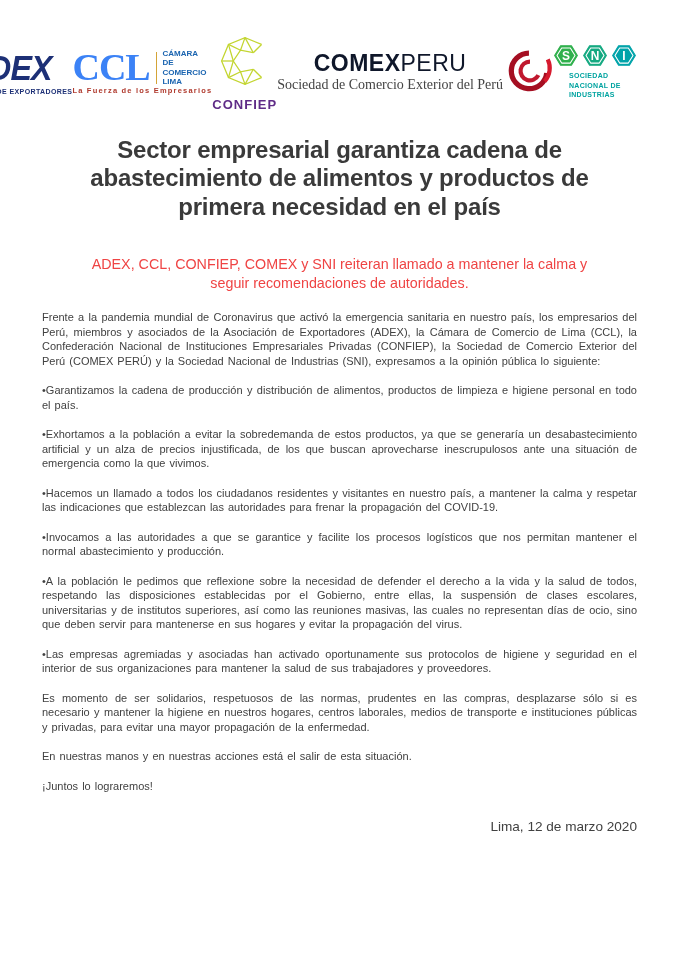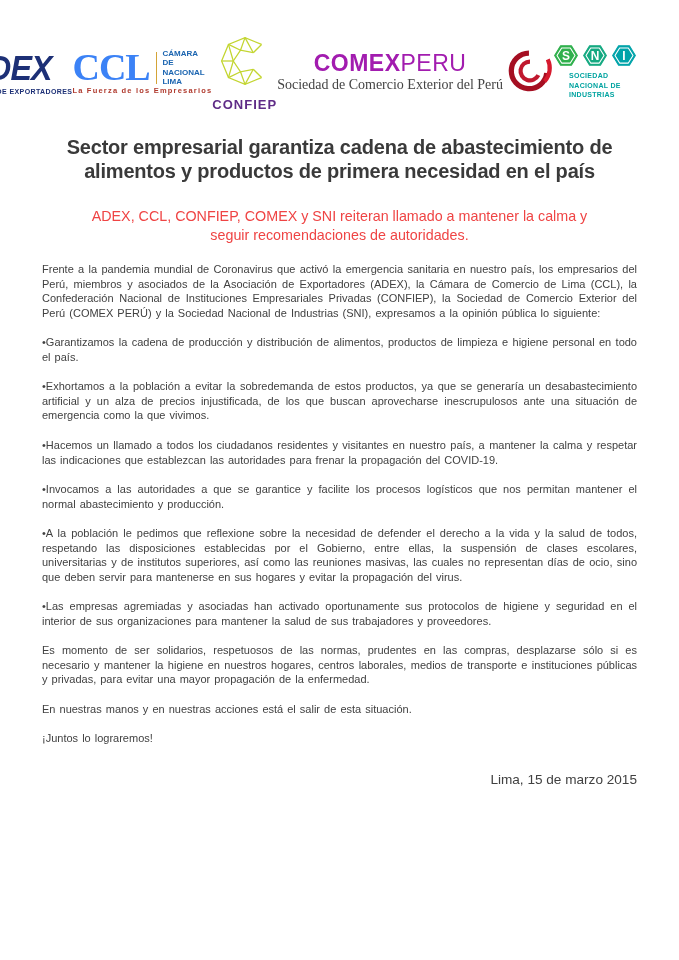--- a/index.html
+++ b/index.html
@@ -20,33 +20,33 @@
   .ccl-word{font-family:"Liberation Serif","DejaVu Serif",serif;font-weight:bold;
     font-size:38px;line-height:.9;color:#3b82f6;letter-spacing:-1px;}
   .ccl-divider{width:2px;height:32px;background:#d4a437;margin:0 5px 0 6px;}
   .ccl-sub{font-size:8px;font-weight:bold;color:#1a64b0;line-height:1.15;white-space:pre-line;}
   .ccl-tag{font-size:7.5px;font-weight:bold;color:#b03a2e;letter-spacing:1.2px;white-space:nowrap;}
   
   .confiep-word{font-size:13px;font-weight:bold;color:#5f2c87;letter-spacing:1px;margin-top:8px;}
   
   .comex{flex-direction:row;align-items:center;}
   .comex-textcol{display:flex;flex-direction:column;align-items:center;}
-  .comex-word{font-size:23px;line-height:1;color:#a21caf;letter-spacing:.5px;white-space:nowrap;}
+  .comex-word{font-size:23px;line-height:1;color:#0f172a;letter-spacing:.5px;white-space:nowrap;}
   .comex-word .b{font-weight:bold;}
   .comex-word .l{font-weight:normal;}
   .comex-tag{font-family:"Liberation Serif","DejaVu Serif",serif;font-size:14px;color:#444;margin-top:2px;white-space:nowrap;}
   .comex-swirl{margin-left:4px;}
   
   .sni-badges{display:flex;gap:3px;}
   .sni-tag{font-size:7px;font-weight:bold;color:#00a3a0;line-height:1.35;margin-top:4px;
     align-self:flex-start;margin-left:16px;white-space:pre-line;letter-spacing:.3px;}
   
   .title{
-    font-size:20px;font-weight:bold;color:#3a3a3a;text-align:center;
-    line-height:1.18;margin:0 0 24px 0;padding:0 12px;letter-spacing:-.2px;
+    font-size:24px;font-weight:bold;color:#3a3a3a;text-align:center;
+    line-height:1.18;margin:0 0 34px 0;padding:0 12px;letter-spacing:-.2px;
   }
   .subtitle{
     font-size:14.3px;font-weight:normal;color:#ef4444;text-align:center;
     line-height:1.3;margin:0 0 18px 0;padding:0 44px;
   }
   
   .para{
     font-size:11px;line-height:1.32;text-align:justify;color:#414141;
     margin:0 0 15px 0;word-spacing:1px;
   }
@@ -63,21 +63,21 @@
     <div class="logo">
       <div class="adex-word">ADEX</div>
       <div class="adex-tag">ASOCIACIÓN DE EXPORTADORES</div>
     </div>
 
     <div class="logo">
       <div class="ccl-top">
         <span class="ccl-word">CCL</span>
         <span class="ccl-divider"></span>
         <span class="ccl-sub">CÁMARA
-DE NACIONAL
+DE COMERCIO
 LIMA</span>
       </div>
       <div class="ccl-tag">La Fuerza de los Empresarios</div>
     </div>
 
     <div class="logo">
       <svg class="confiep-c" width="54" height="56" viewBox="0 0 60 62" fill="none" stroke="#c3d530" stroke-width="1.4">
         <polyline points="48.4,12.6 30,5 11.6,12.6 4,31 11.6,49.4 30,57 48.4,49.4"></polyline>
         <polyline points="39.2,21.8 25,19 17,31 25,43 39.2,40.2"></polyline>
         <line x1="48.4" y1="12.6" x2="39.2" y2="21.8"></line>
@@ -139,15 +139,15 @@
   <p class="para">•Garantizamos la cadena de producción y distribución de alimentos, productos de limpieza e higiene personal en todo el país.</p>
   <p class="para">•Exhortamos a la población a evitar la sobredemanda de estos productos, ya que se generaría un desabastecimiento artificial y un alza de precios injustificada, de los que buscan aprovecharse inescrupulosos ante una situación de emergencia como la que vivimos.</p>
   <p class="para">•Hacemos un llamado a todos los ciudadanos residentes y visitantes en nuestro país, a mantener la calma y respetar las indicaciones que establezcan las autoridades para frenar la propagación del COVID-19.</p>
   <p class="para">•Invocamos a las autoridades a que se garantice y facilite los procesos logísticos que nos permitan mantener el normal abastecimiento y producción.</p>
   <p class="para">•A la población le pedimos que reflexione sobre la necesidad de defender el derecho a la vida y la salud de todos, respetando las disposiciones establecidas por el Gobierno, entre ellas, la suspensión de clases escolares, universitarias y de institutos superiores, así como las reuniones masivas, las cuales no representan días de ocio, sino que deben servir para mantenerse en sus hogares y evitar la propagación del virus.</p>
   <p class="para">•Las empresas agremiadas y asociadas han activado oportunamente sus protocolos de higiene y seguridad en el interior de sus organizaciones para mantener la salud de sus trabajadores y proveedores.</p>
   <p class="para">Es momento de ser solidarios, respetuosos de las normas, prudentes en las compras, desplazarse sólo si es necesario y mantener la higiene en nuestros hogares, centros laborales, medios de transporte e instituciones públicas y privadas, para evitar una mayor propagación de la enfermedad.</p>
   <p class="para no-justify">En nuestras manos y en nuestras acciones está el salir de esta situación.</p>
   <p class="para no-justify">¡Juntos lo lograremos!</p>
 
-  <div class="dateline">Lima, 15 de marzo 2015</div>
+  <div class="dateline">Lima, 12 de marzo 2020</div>
 
 </div>
 
 </body></html>

